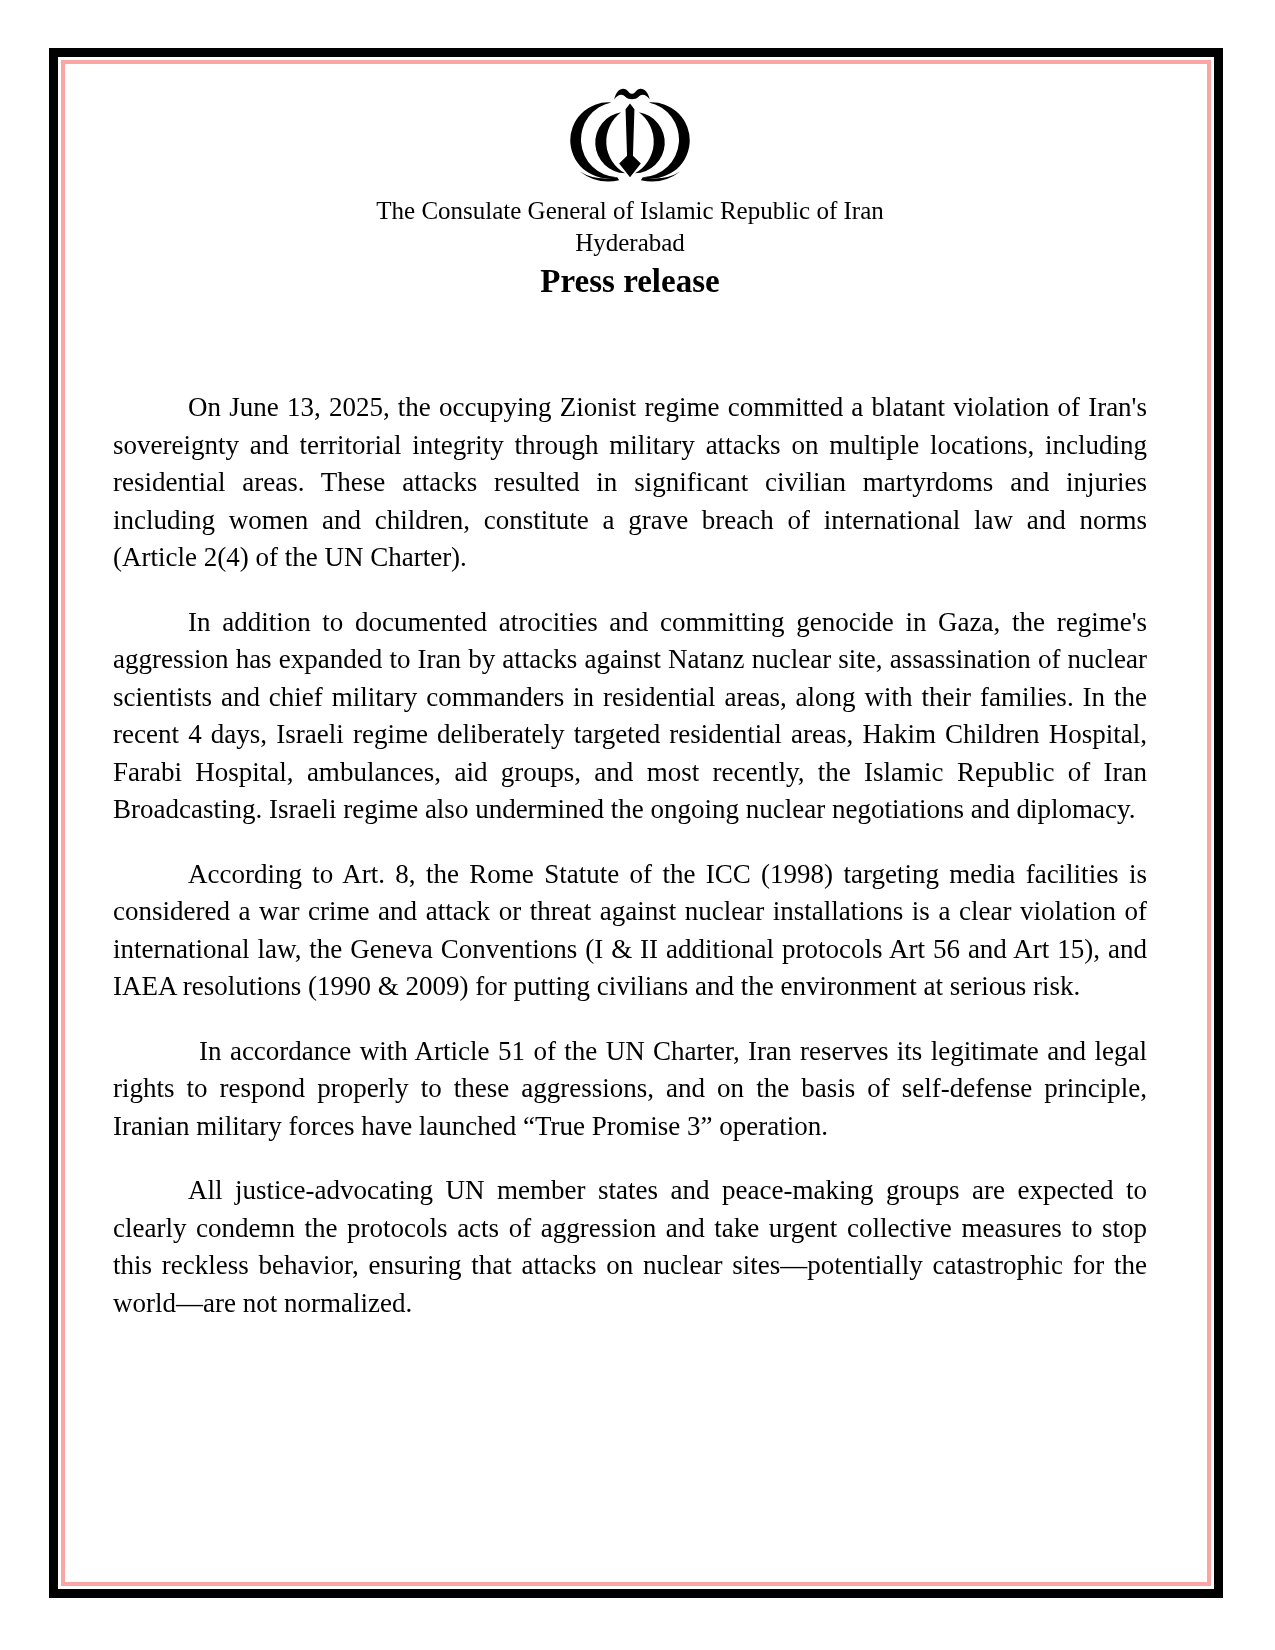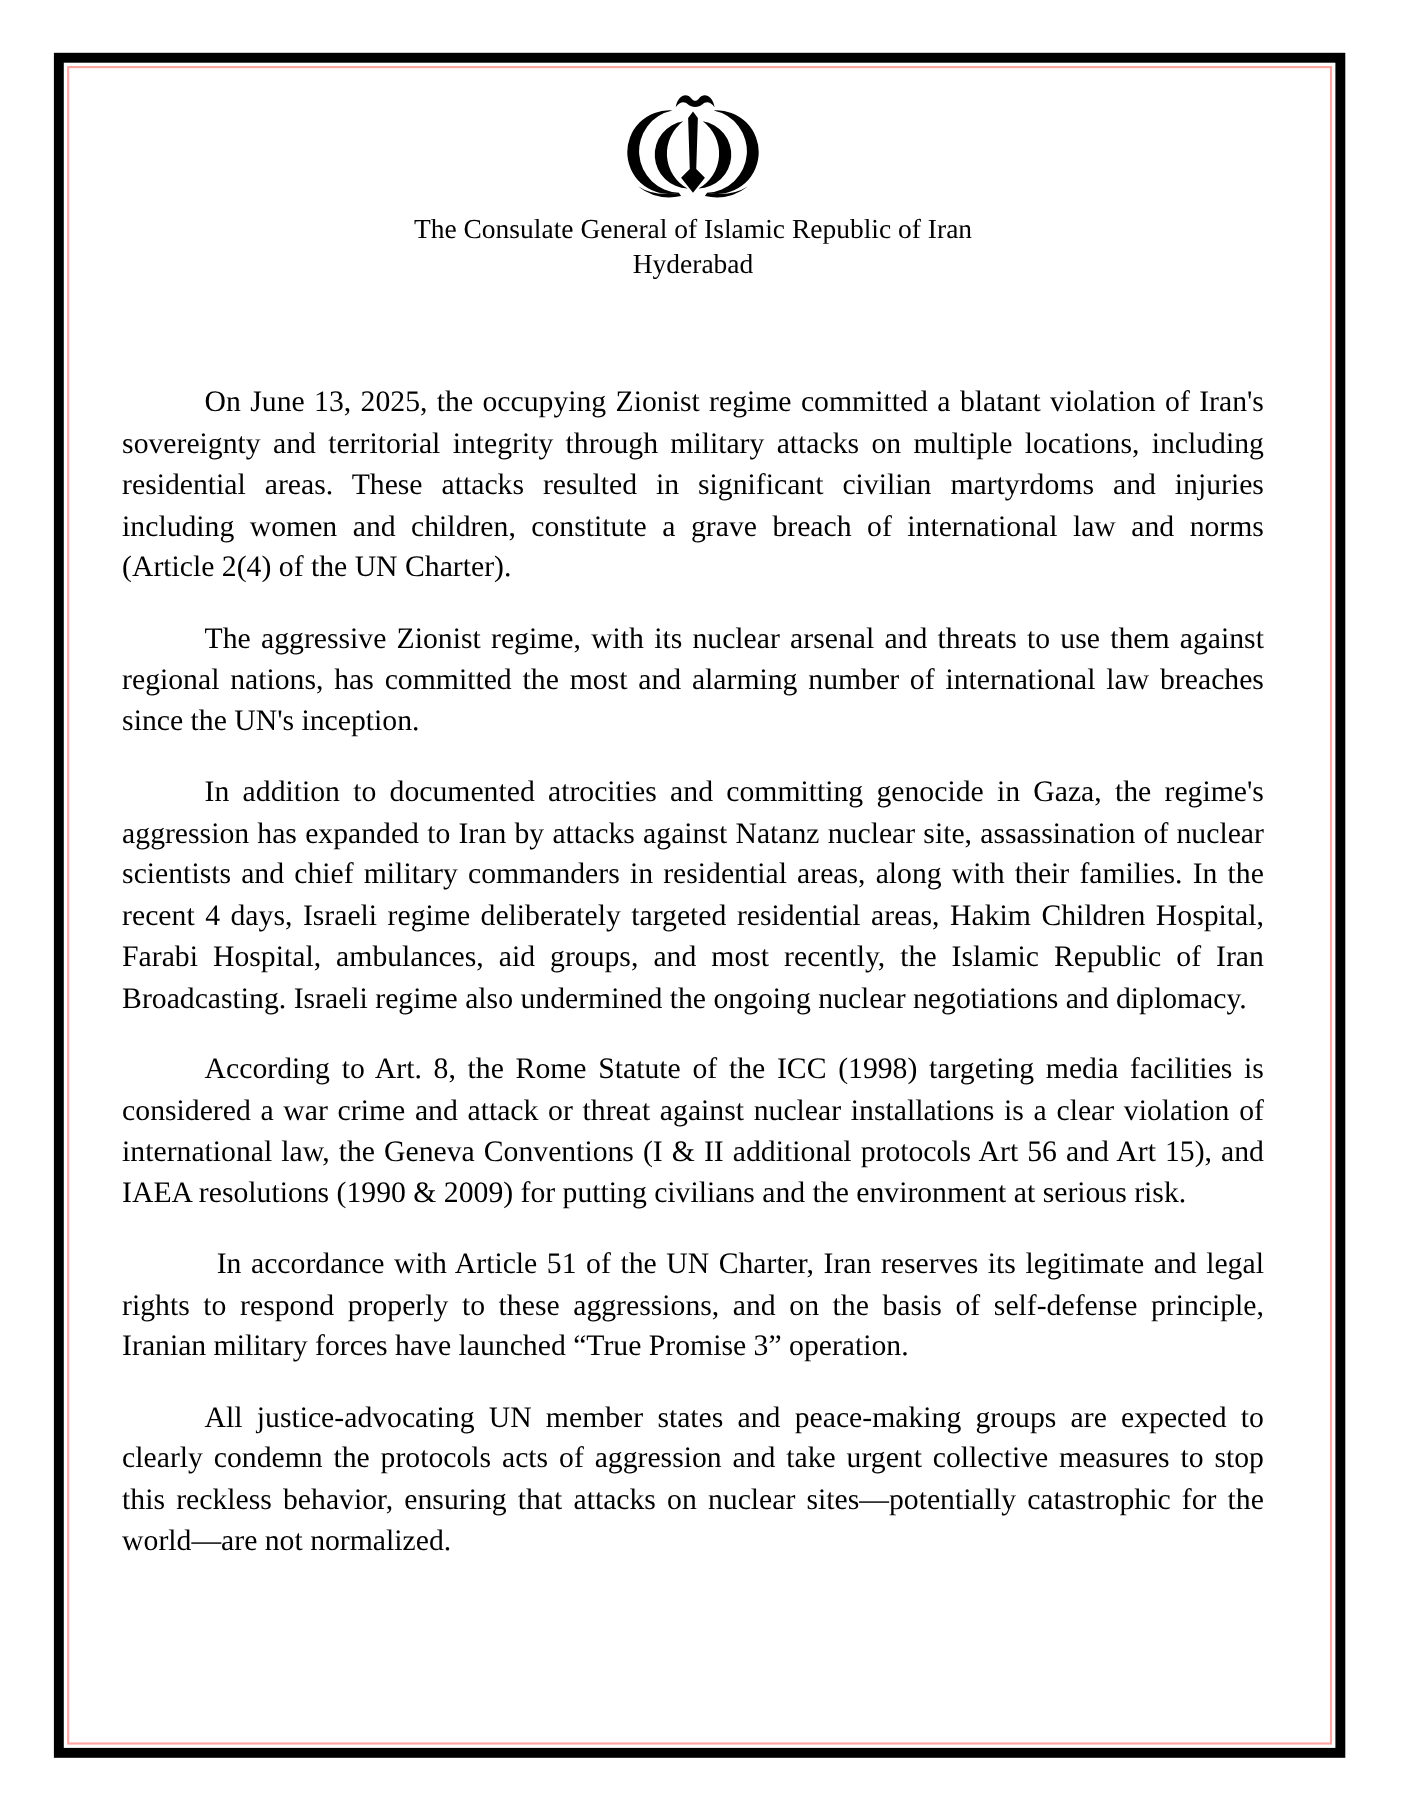--- a/index.html
+++ b/index.html
@@ -23,21 +23,21 @@
     width: 1174px;
     height: 1550px;
     box-sizing: border-box;
     border: 9px solid #000000;
     padding: 3px;
   }
   .frame-inner {
     width: 100%;
     height: 100%;
     box-sizing: border-box;
-    border: 2px solid #fca5a5;
+    border: 4px solid #fca5a5;
     padding: 18px 60px 0 48px;
     overflow: hidden;
   }
   .doc-header {
     text-align: center;
   }
   .emblem {
     margin: 0 auto;
     width: 128px;
     height: 100px;
@@ -103,25 +103,25 @@
 
             <g transform="translate(130,0) scale(-1,1)">
               <path d="M46,20 A38.6,38.6 0 1 0 52,96 A38.4,38.4 0 0 1 46,20 Z"></path>
               <path d="M56,30 A31.2,31.2 0 0 0 60,92 A36.8,36.8 0 0 1 56,30 Z"></path>
               <path d="M52,96 Q30,100 14,90 Q32,104 54,99 Z"></path>
             </g>
           </svg>
         </div>
         <div class="org-line first">The Consulate General of Islamic Republic of Iran</div>
         <div class="org-line">Hyderabad</div>
+        <h1 class="doc-title">Press release</h1>
       </header>
 
       <main class="doc-body">
         <p class="body-para">On June 13, 2025, the occupying Zionist regime committed a blatant violation of Iran's sovereignty and territorial integrity through military attacks on multiple locations, including residential areas. These attacks resulted in significant civilian martyrdoms and injuries including women and children, constitute a grave breach of international law and norms (Article 2(4) of the UN Charter).</p>
-        <p class="body-para">The aggressive Zionist regime, with its nuclear arsenal and threats to use them against regional nations, has committed the most and alarming number of international law breaches since the UN's inception.</p>
         <p class="body-para">In addition to documented atrocities and committing genocide in Gaza, the regime's aggression has expanded to Iran by attacks against Natanz nuclear site, assassination of nuclear scientists and chief military commanders in residential areas, along with their families. In the recent 4 days, Israeli regime deliberately targeted residential areas, Hakim Children Hospital, Farabi Hospital, ambulances, aid groups, and most recently, the Islamic Republic of Iran Broadcasting. Israeli regime also undermined the ongoing nuclear negotiations and diplomacy.</p>
         <p class="body-para">According to Art. 8, the Rome Statute of the ICC (1998) targeting media facilities is considered a war crime and attack or threat against nuclear installations is a clear violation of international law, the Geneva Conventions (I &amp; II additional protocols Art 56 and Art 15), and IAEA resolutions (1990 &amp; 2009) for putting civilians and the environment at serious risk.</p>
         <p class="body-para extra-indent">In accordance with Article 51 of the UN Charter, Iran reserves its legitimate and legal rights to respond properly to these aggressions, and on the basis of self-defense principle, Iranian military forces have launched “True Promise 3” operation.</p>
         <p class="body-para">All justice-advocating UN member states and peace-making groups are expected to clearly condemn the protocols acts of aggression and take urgent collective measures to stop this reckless behavior, ensuring that attacks on nuclear sites—potentially catastrophic for the world—are not normalized.</p>
       </main>
 
     </div>
   </div>
 </div>
 

